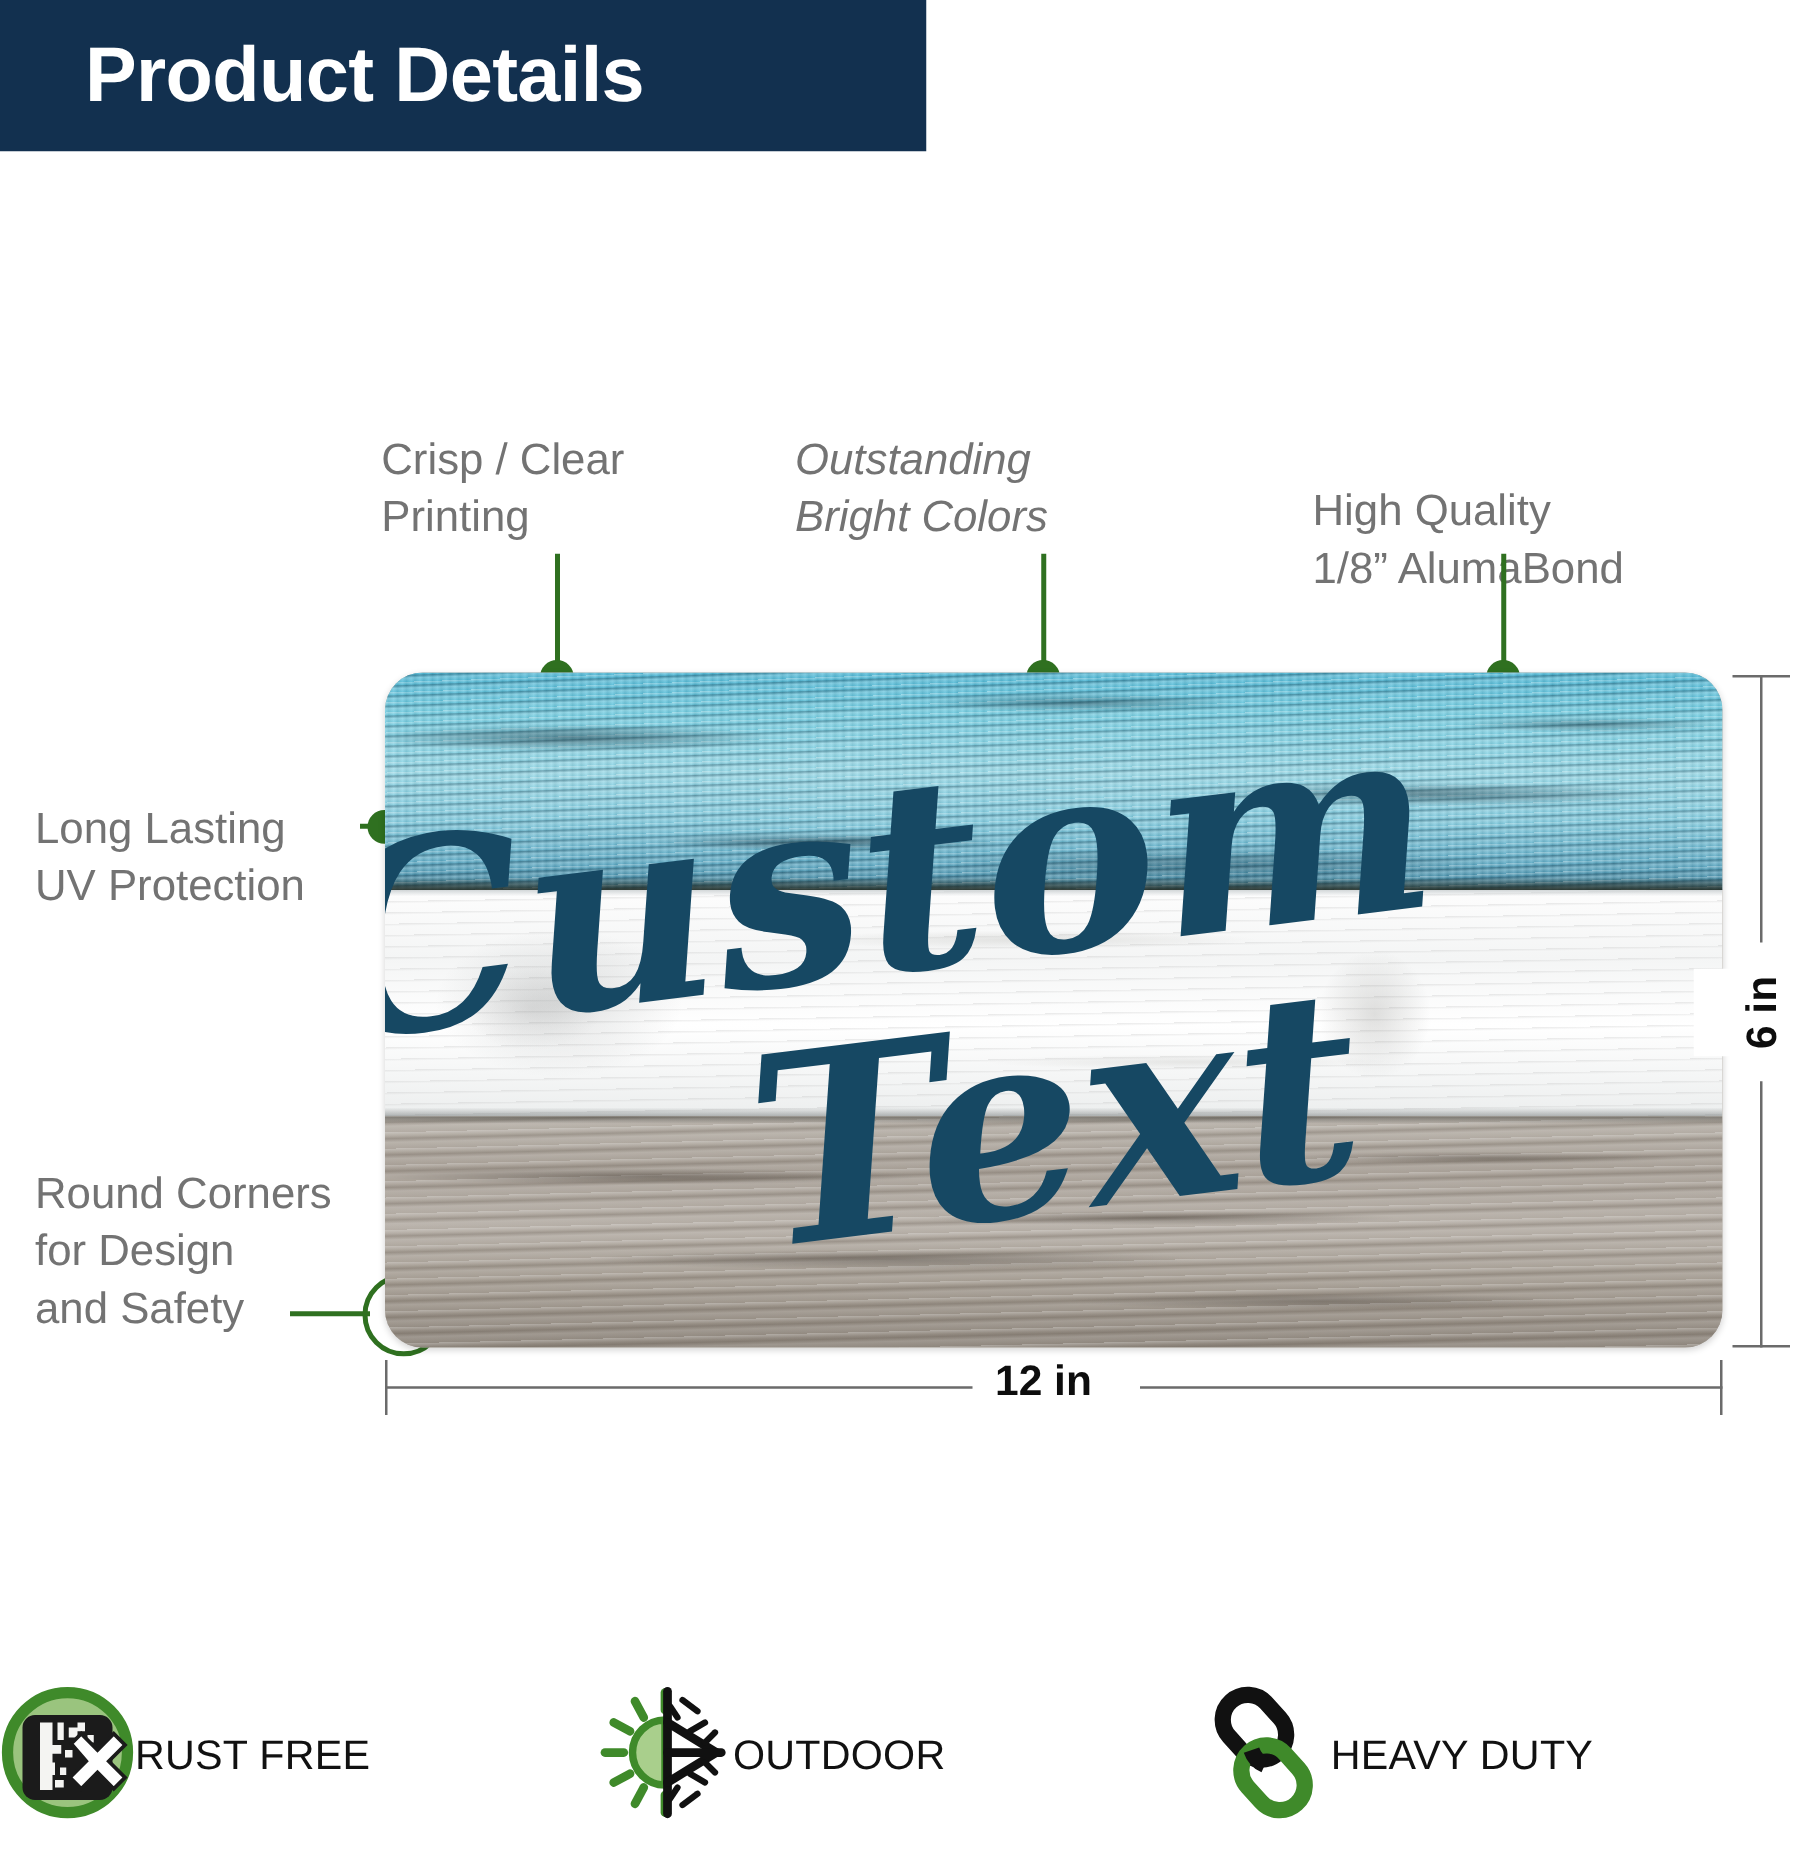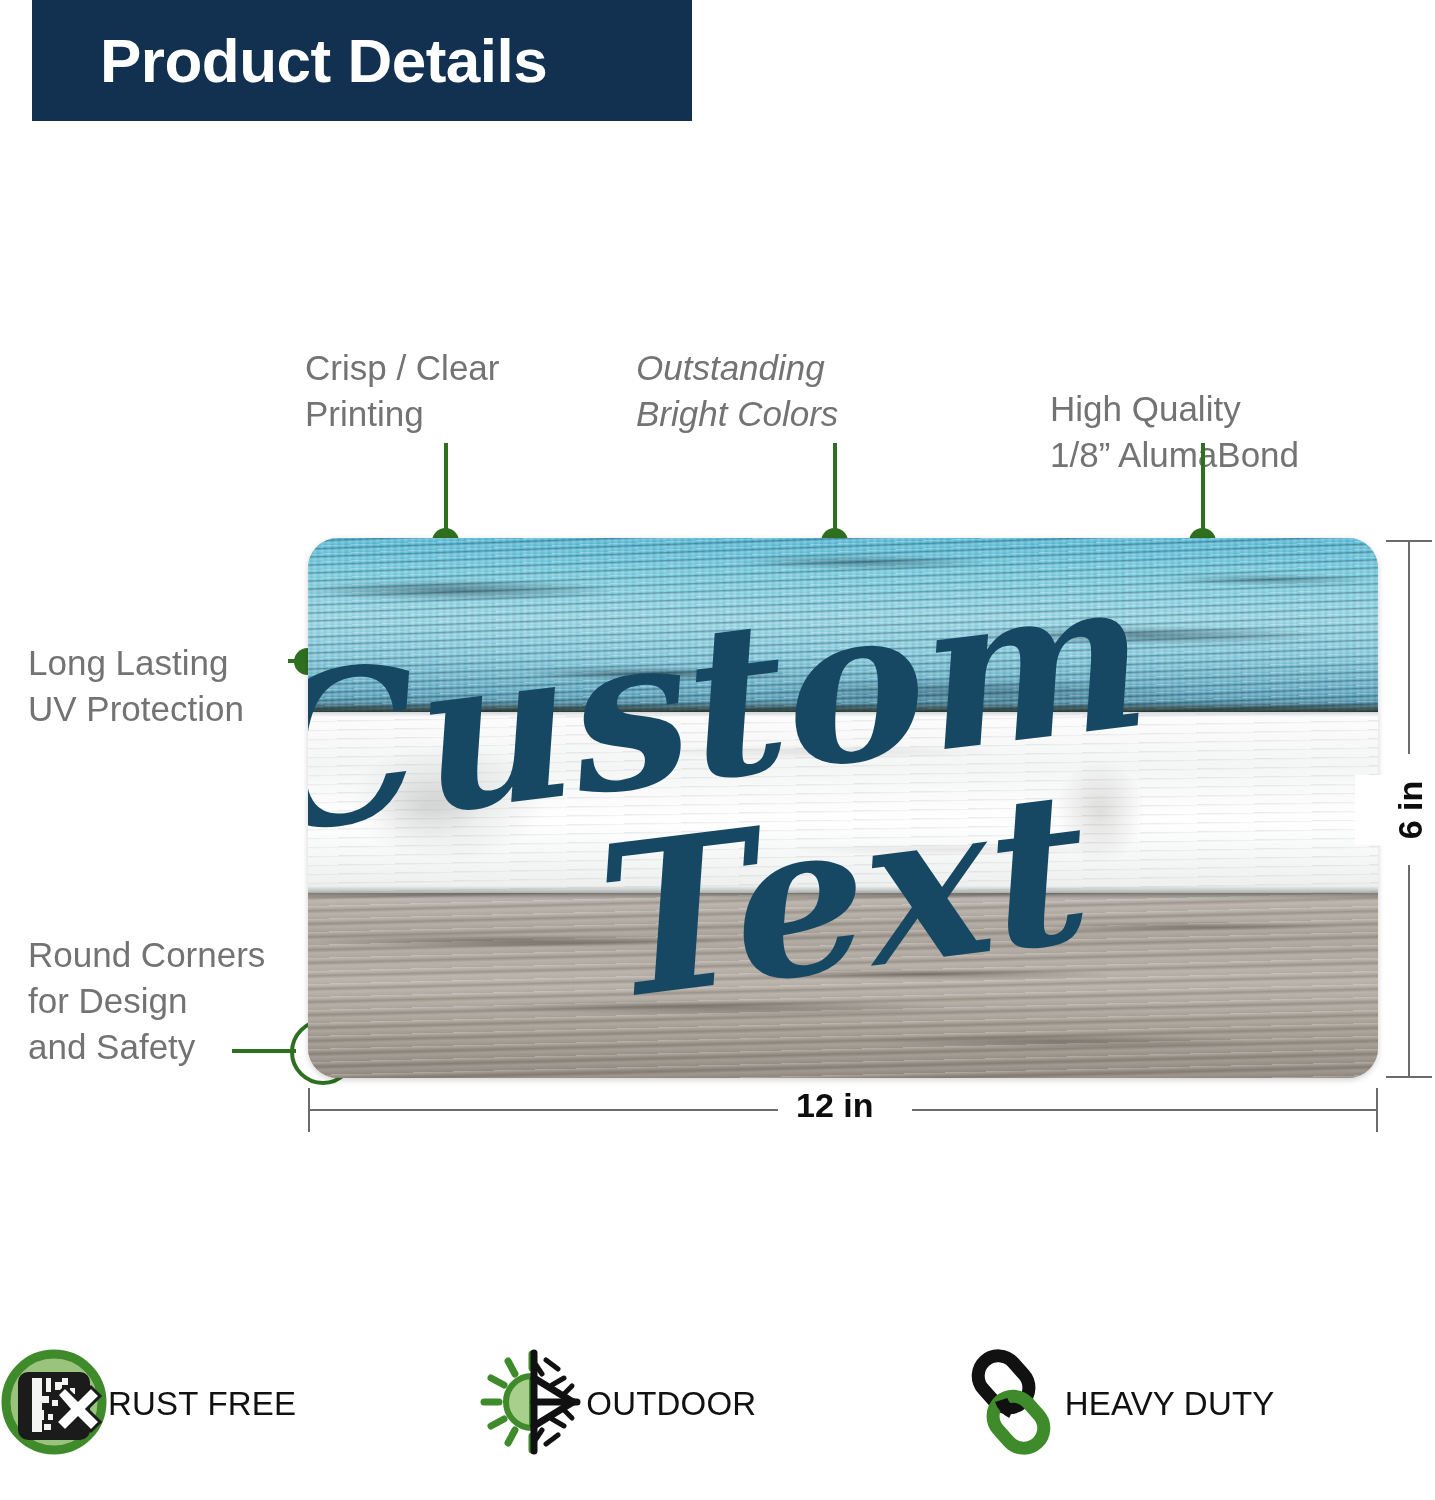--- a/index.html
+++ b/index.html
@@ -7,23 +7,23 @@
   html, body {
     width: 1435px; height: 1500px;
     background: #ffffff;
     font-family: "Liberation Sans", sans-serif;
     overflow: hidden;
   }
   #page { position: relative; width: 1435px; height: 1500px; background:#fff; }
 
   
   #header-banner {
-    position: absolute; left: 0; top: 0; width: 660px; height: 121px;
+    position: absolute; left: 0; top: 0; width: 741px; height: 121px;
     background: #12304f;
-    display: flex; align-items: center; margin-left: 32px;
+    display: flex; align-items: center;
   }
   #header-title {
     color: #ffffff;
     font-size: 62px;
     font-weight: bold;
     letter-spacing: -0.5px;
     padding-left: 68px;
     line-height: 1;
     white-space: nowrap;
   }

